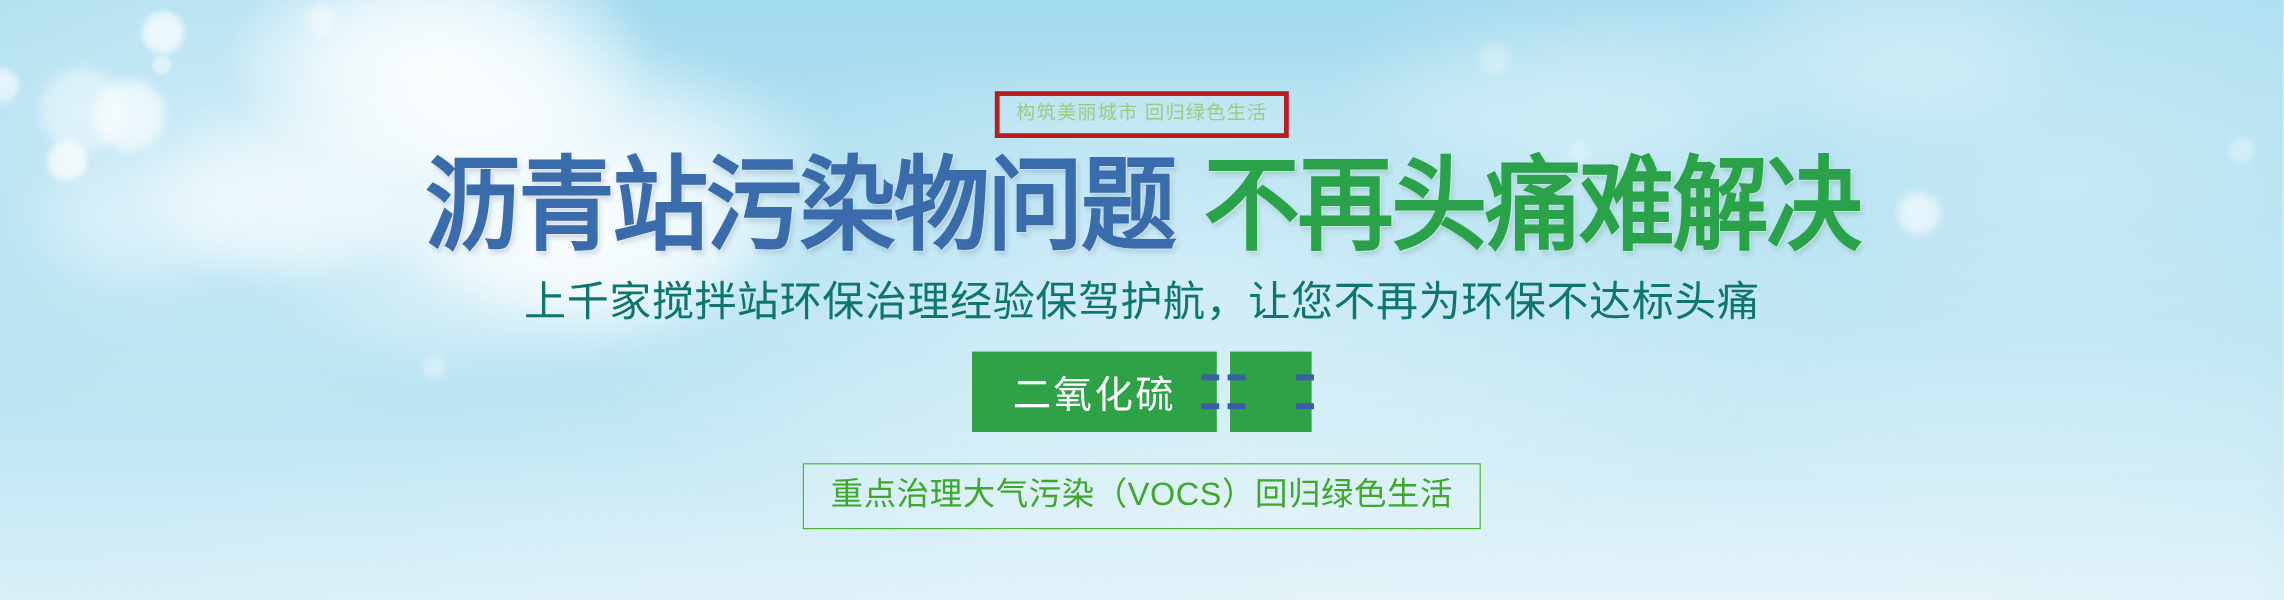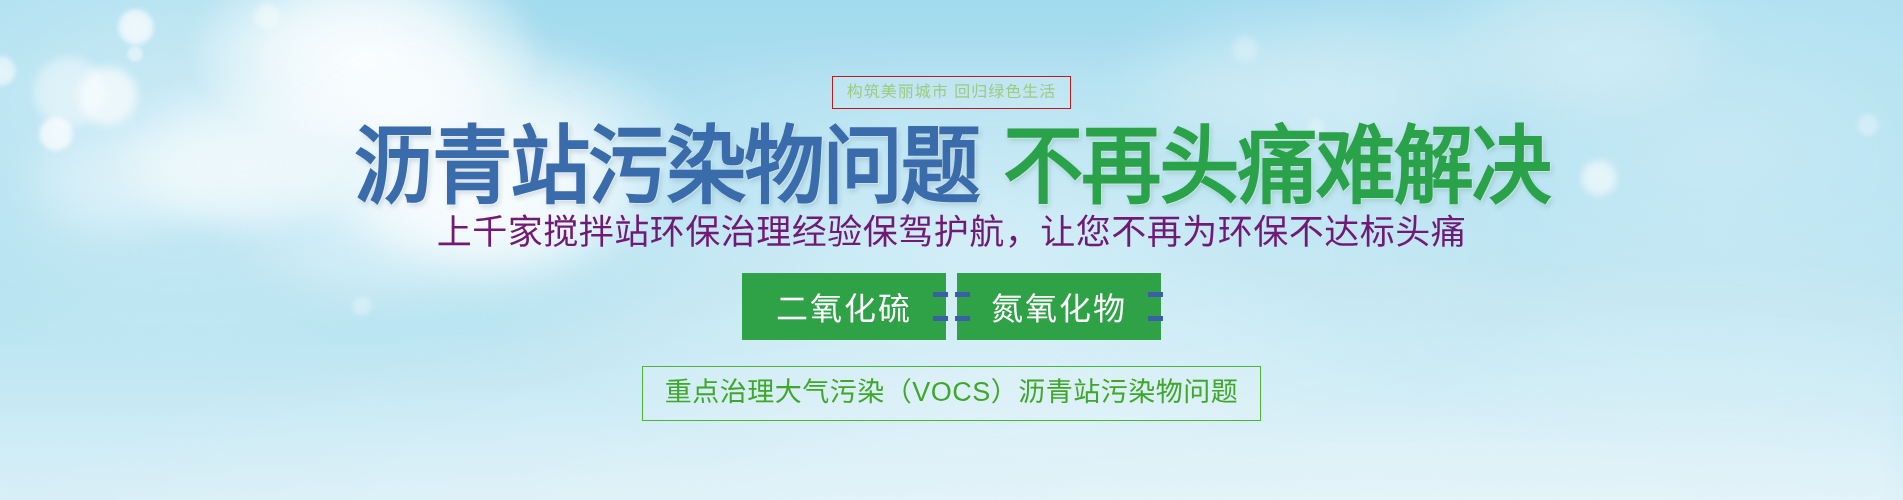--- a/index.html
+++ b/index.html
@@ -123,21 +123,21 @@
     position: absolute;
     inset: 0;
     display: flex;
     flex-direction: column;
     align-items: center;
     padding-top: 76px;
   }
 
   
   .tagline {
-    border: 1px solid #b91c1c;
+    border: 4px solid #b91c1c;
     color: #9ccb84;
     font-size: 16px;
     line-height: 1;
     letter-spacing: 1px;
     padding: 7px 14px 8px;
     background: rgba(255,255,255,0.12);
     white-space: nowrap;
     font-family: "Liberation Sans", "DejaVu Sans", sans-serif;
   }
 
@@ -163,21 +163,22 @@
   .headline .part-green {
     color: #2aa24a;
     margin-left: 26px;
     text-shadow:
       1px 1px 0 rgba(255,255,255,0.35),
       2px 3px 5px rgba(30,110,50,0.18);
   }
 
   
   .subtitle {
-    color: #701a75;
+    margin-top: 14px;
+    color: #0f766e;
     font-size: 35px;
     line-height: 1.2;
     letter-spacing: 0.5px;
     white-space: nowrap;
     font-weight: 400;
   }
 
   
   .tag-strip {
     margin-top: 20px;
@@ -273,26 +274,25 @@
 
       <div class="tag-box">
         <span>二氧化硫</span>
         <span class="dash dash-r-top"></span>
         <span class="dash dash-r-bottom"></span>
       </div>
 
       <div class="tag-box">
         <span class="dash dash-l-top"></span>
         <span class="dash dash-l-bottom"></span>
-        <span>氮氧化物</span>
         <span class="dash dash-r-top"></span>
         <span class="dash dash-r-bottom"></span>
       </div>
 
 
 
 
     </div>
 
-    <div class="footer-note">重点治理大气污染（VOCS）沥青站污染物问题</div>
+    <div class="footer-note">重点治理大气污染（VOCS）回归绿色生活</div>
 
   </div>
 </div>
 
 </body></html>

